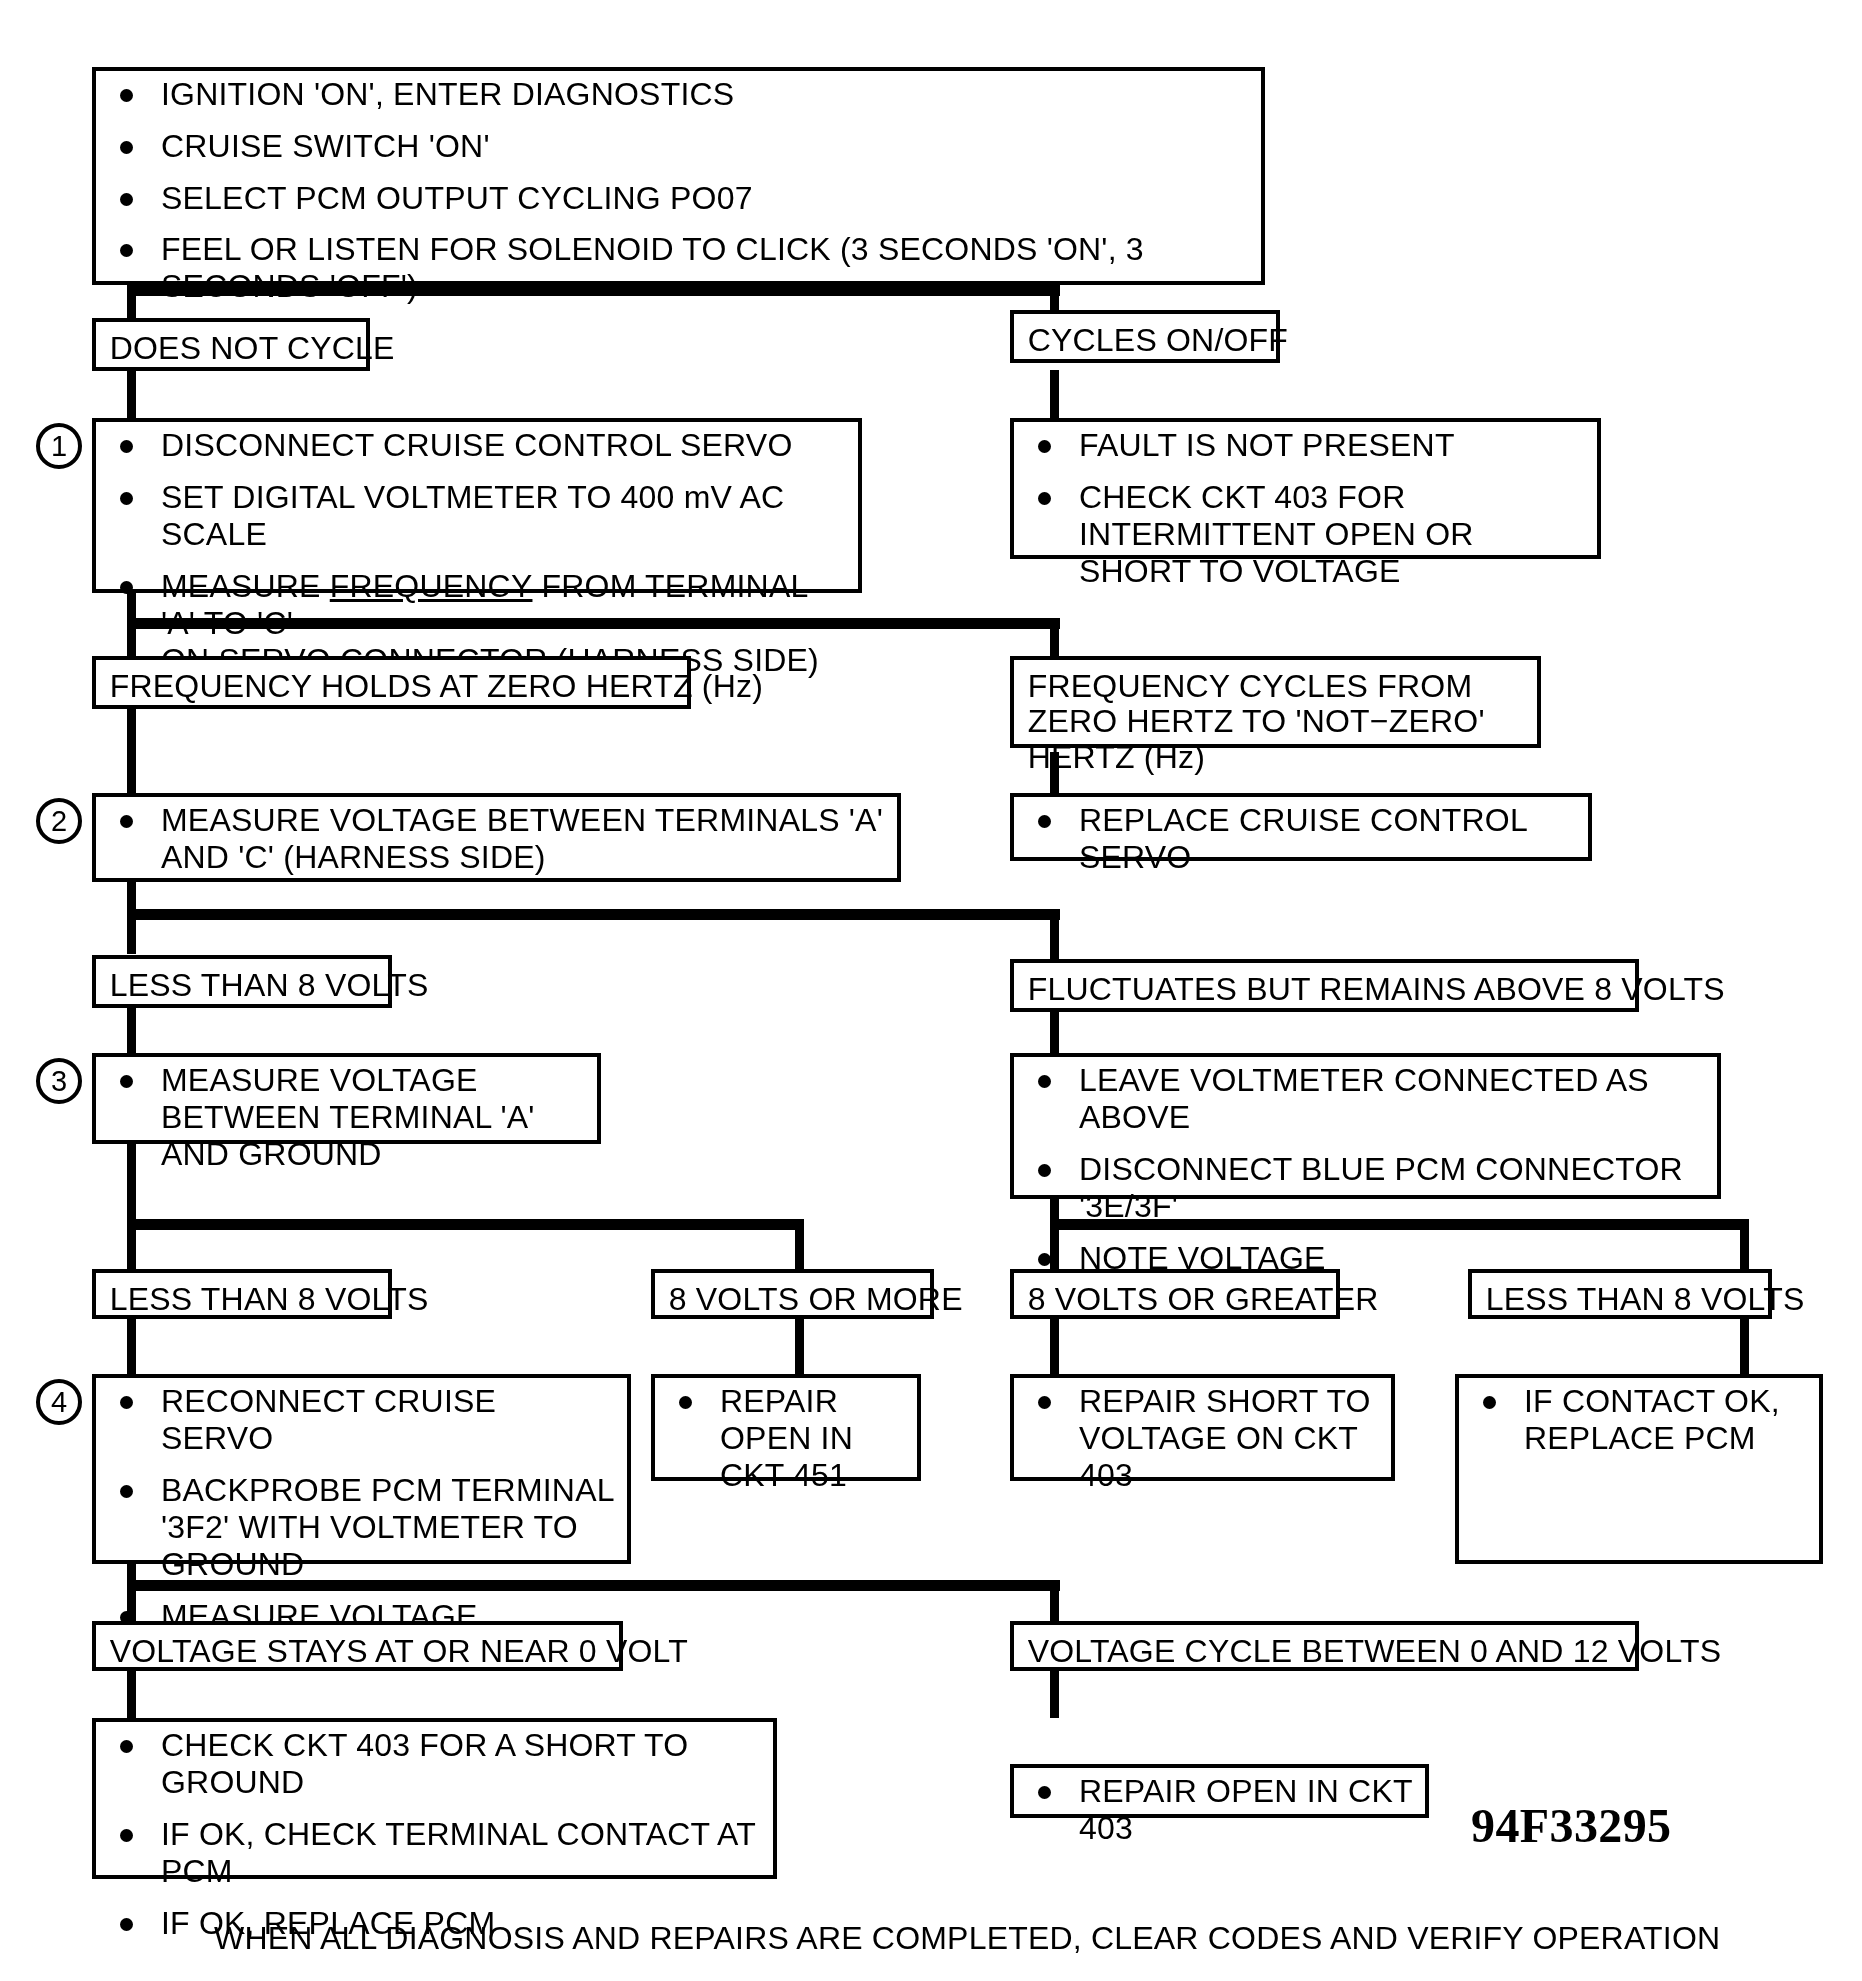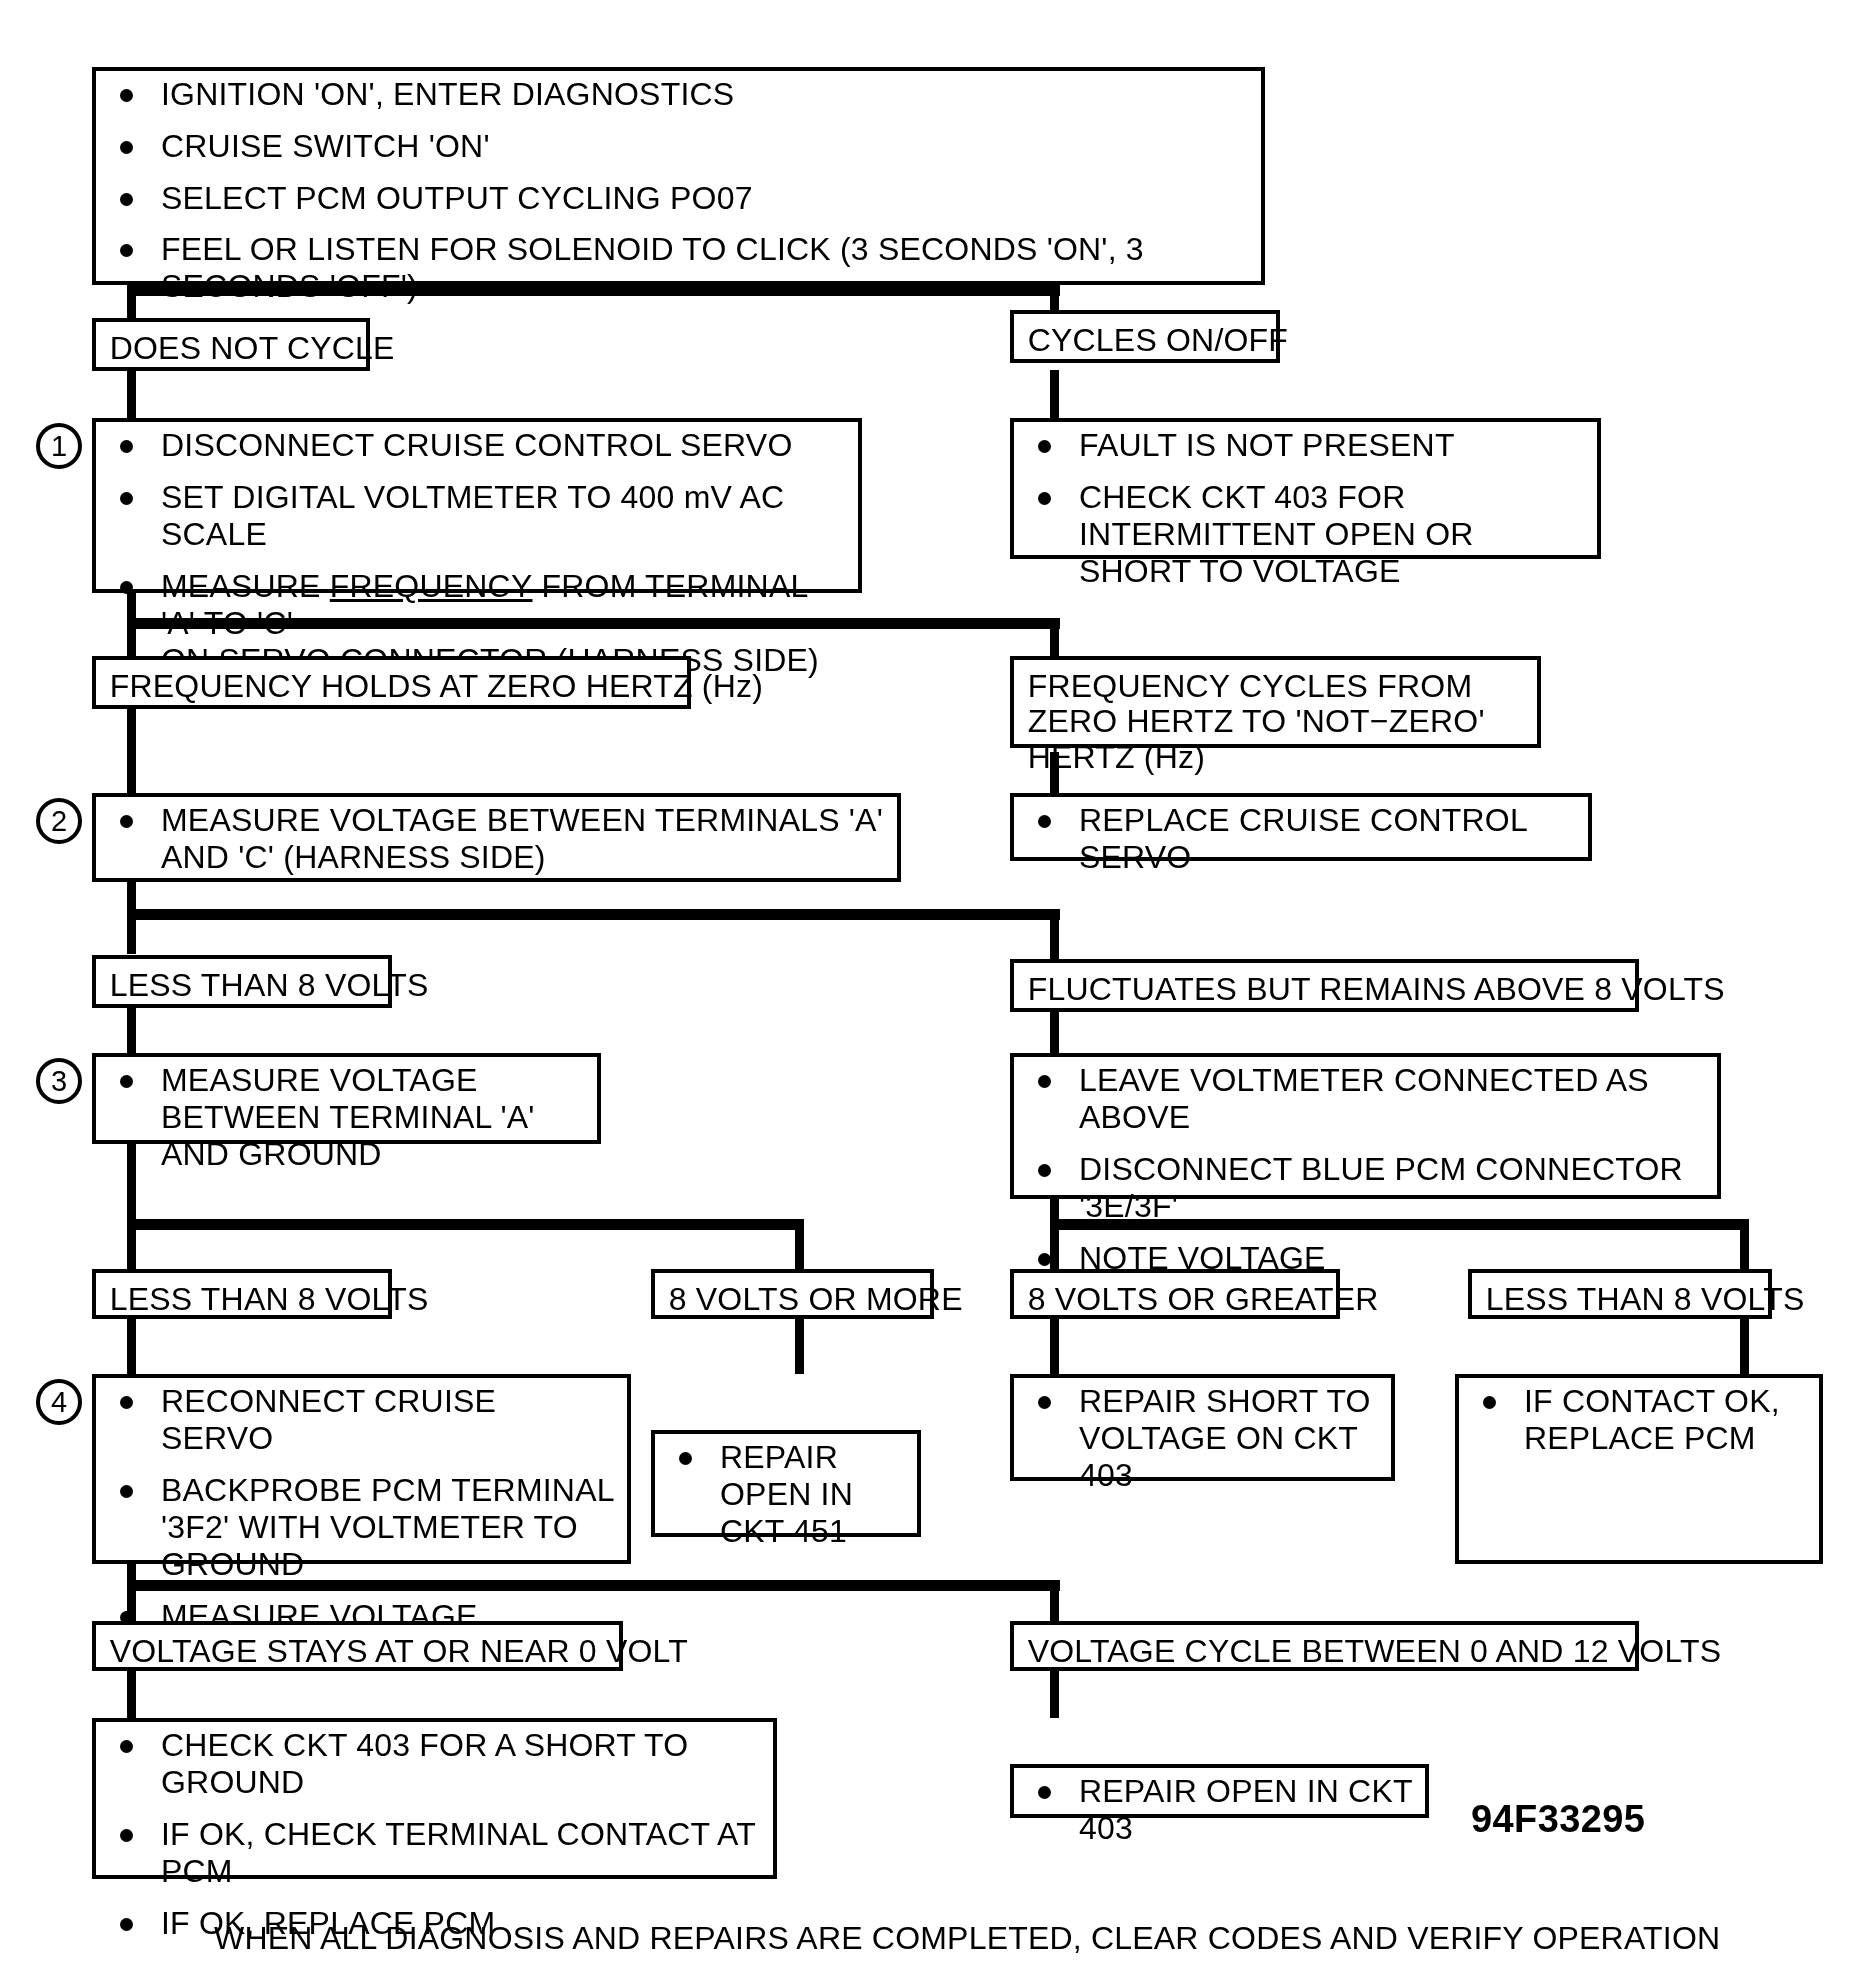--- a/index.html
+++ b/index.html
@@ -92,23 +92,23 @@
     z-index: 2;
   }
   .vline { width: 7.7px; }
   .hline { height: 7.7px; }
   .vline.thick { width: 9.4px; }
   .hline.thick { height: 11px; }
 
   
   .code-id {
     position: absolute;
-    font-family: Liberation Sans, sans-serif;
+    font-family: Liberation Serif, serif;
     font-weight: bold;
-    font-size: 38px;
+    font-size: 48px;
     letter-spacing: 0.4px;
   }
   .footer-note {
     position: absolute;
     font-size: 32px;
     letter-spacing: 0.2px;
     white-space: nowrap;
   }
 </style>
 </head>
@@ -270,21 +270,21 @@
   <div class="box" style="left:92px; top:1374px; width:539px; height:190px;">
     <div class="inner">
       <ul class="bl">
         <li><span class="dot"></span><span>RECONNECT CRUISE SERVO</span></li>
         <li><span class="dot"></span><span>BACKPROBE PCM TERMINAL '3F2' WITH VOLTMETER TO GROUND</span></li>
         <li><span class="dot"></span><span>MEASURE VOLTAGE</span></li>
       </ul>
     </div>
   </div>
 
-  <div class="box" style="left:651px; top:1430px; width:270px; height:107px;">
+  <div class="box" style="left:651px; top:1374px; width:270px; height:107px;">
     <div class="inner">
       <ul class="bl">
         <li><span class="dot"></span><span>REPAIR OPEN IN CKT 451</span></li>
       </ul>
     </div>
   </div>
 
   <div class="box" style="left:1010px; top:1374px; width:385px; height:107px;">
     <div class="inner">
       <ul class="bl">

